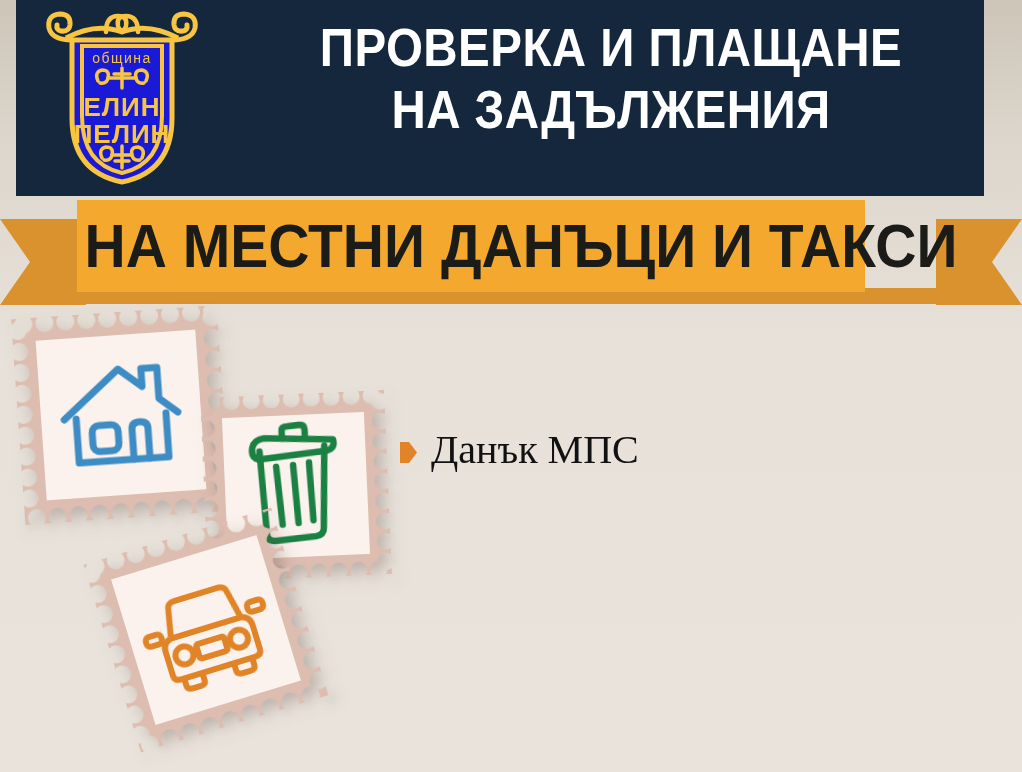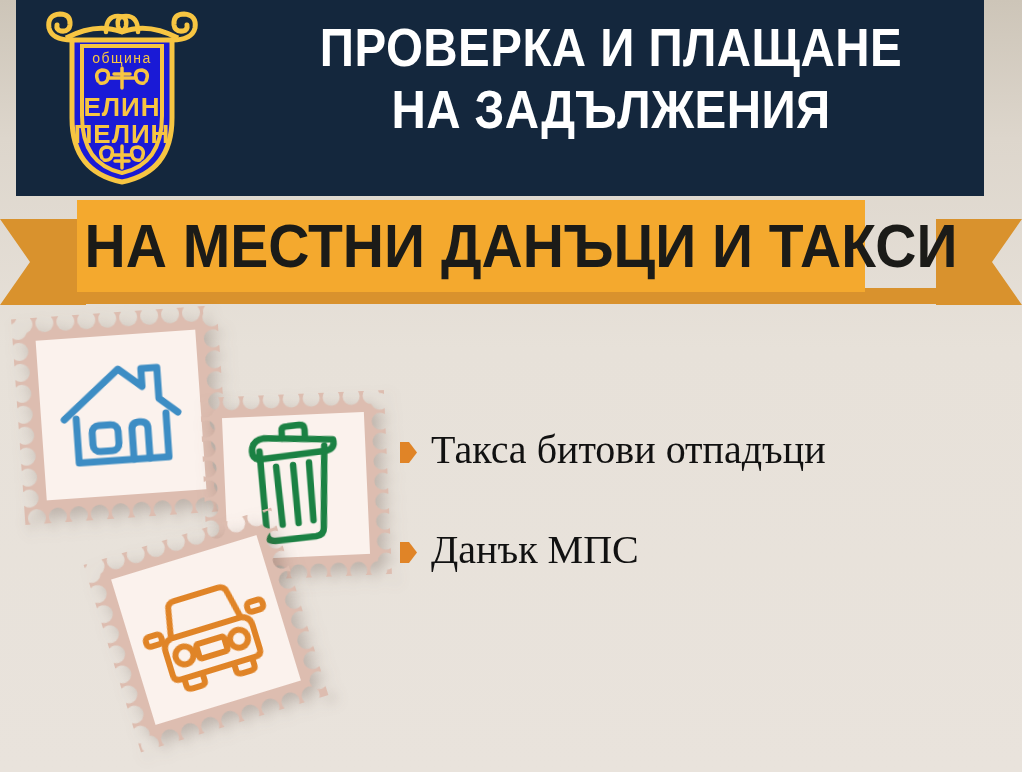--- a/index.html
+++ b/index.html
@@ -311,26 +311,20 @@
         <rect x="84" y="109" width="29" height="15" rx="2"></rect>
         <path d="M63 138 L63 146 Q63 150 69 150 L77 150 Q82 150 82 146 L82 138"></path>
         <path d="M115 138 L115 146 Q115 150 121 150 L129 150 Q134 150 134 146 L134 138"></path>
       </g>
     </svg>
   </div>
 
   <div class="list">
 
 
-    <div class="list-item">
-      <svg class="bullet" viewBox="0 0 17 21">
-          <path d="M0 0 H9 L17 10.5 L9 21 H0 Z" fill="#e08427"></path>
-        </svg>
-      <span class="list-label">Такса битови отпадъци</span>
-    </div>
 
     <div class="list-item">
       <svg class="bullet" viewBox="0 0 17 21">
           <path d="M0 0 H9 L17 10.5 L9 21 H0 Z" fill="#e08427"></path>
         </svg>
       <span class="list-label">Данък МПС</span>
     </div>
 
   </div>
 

